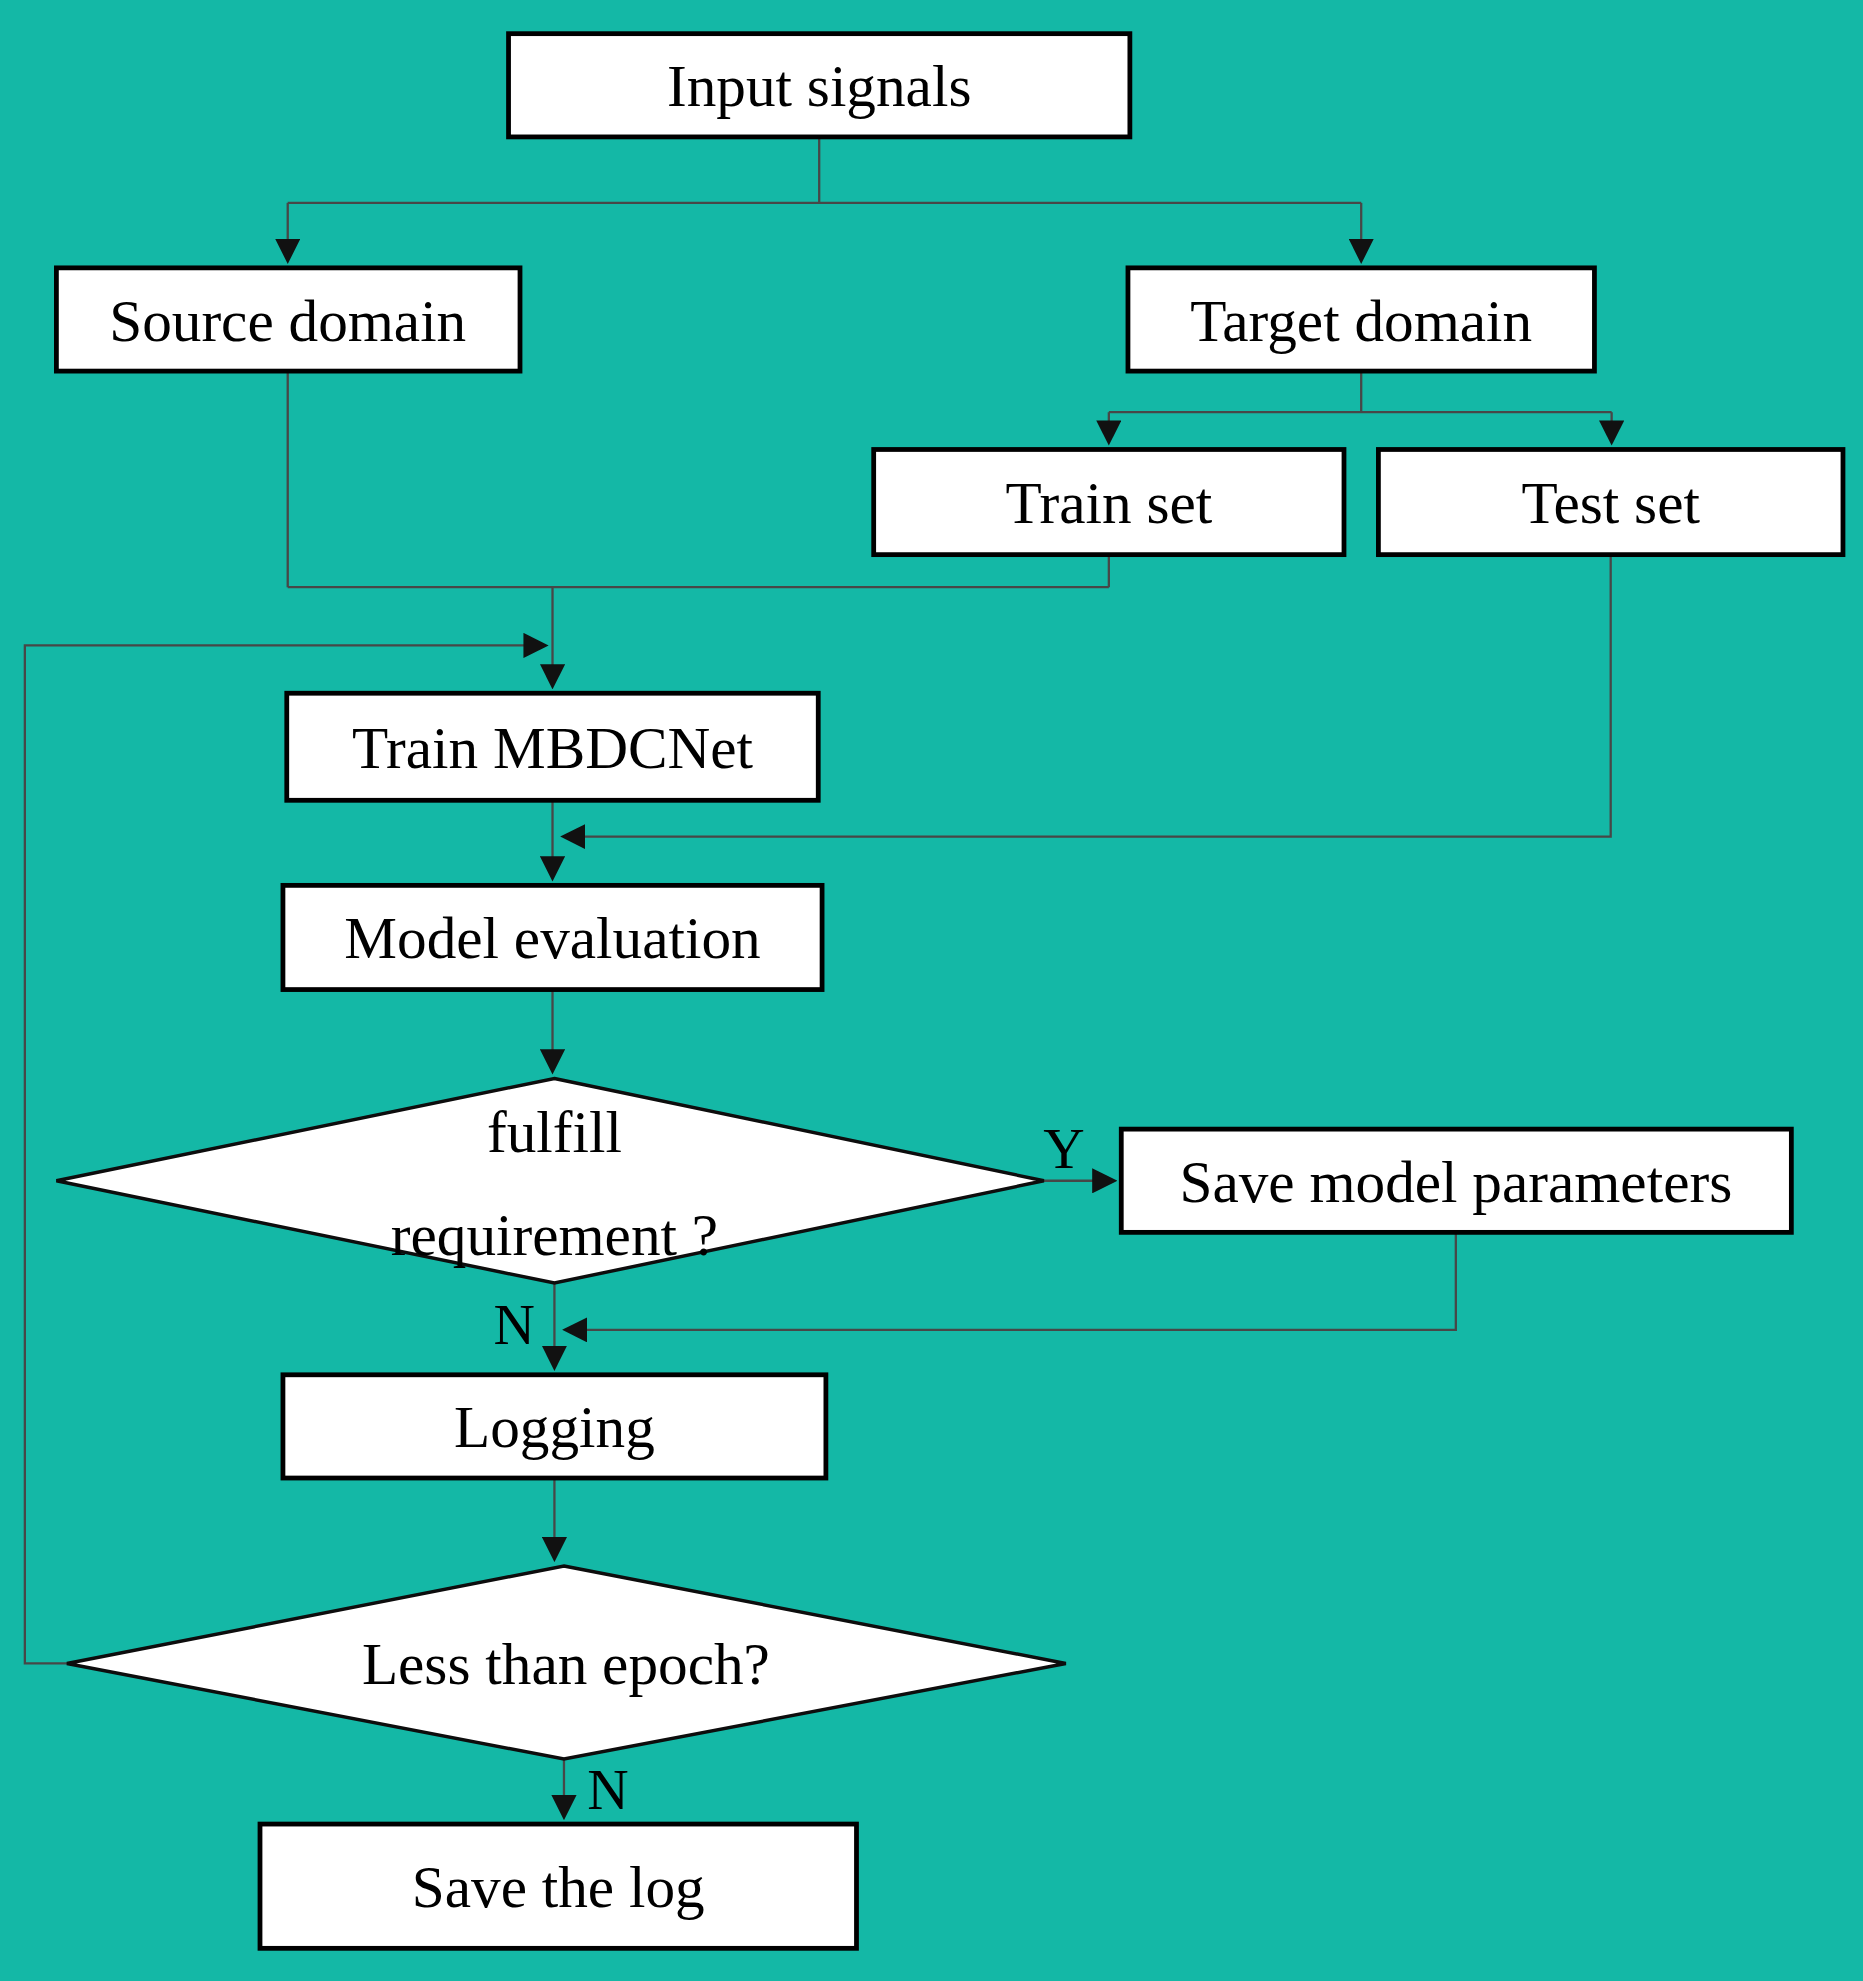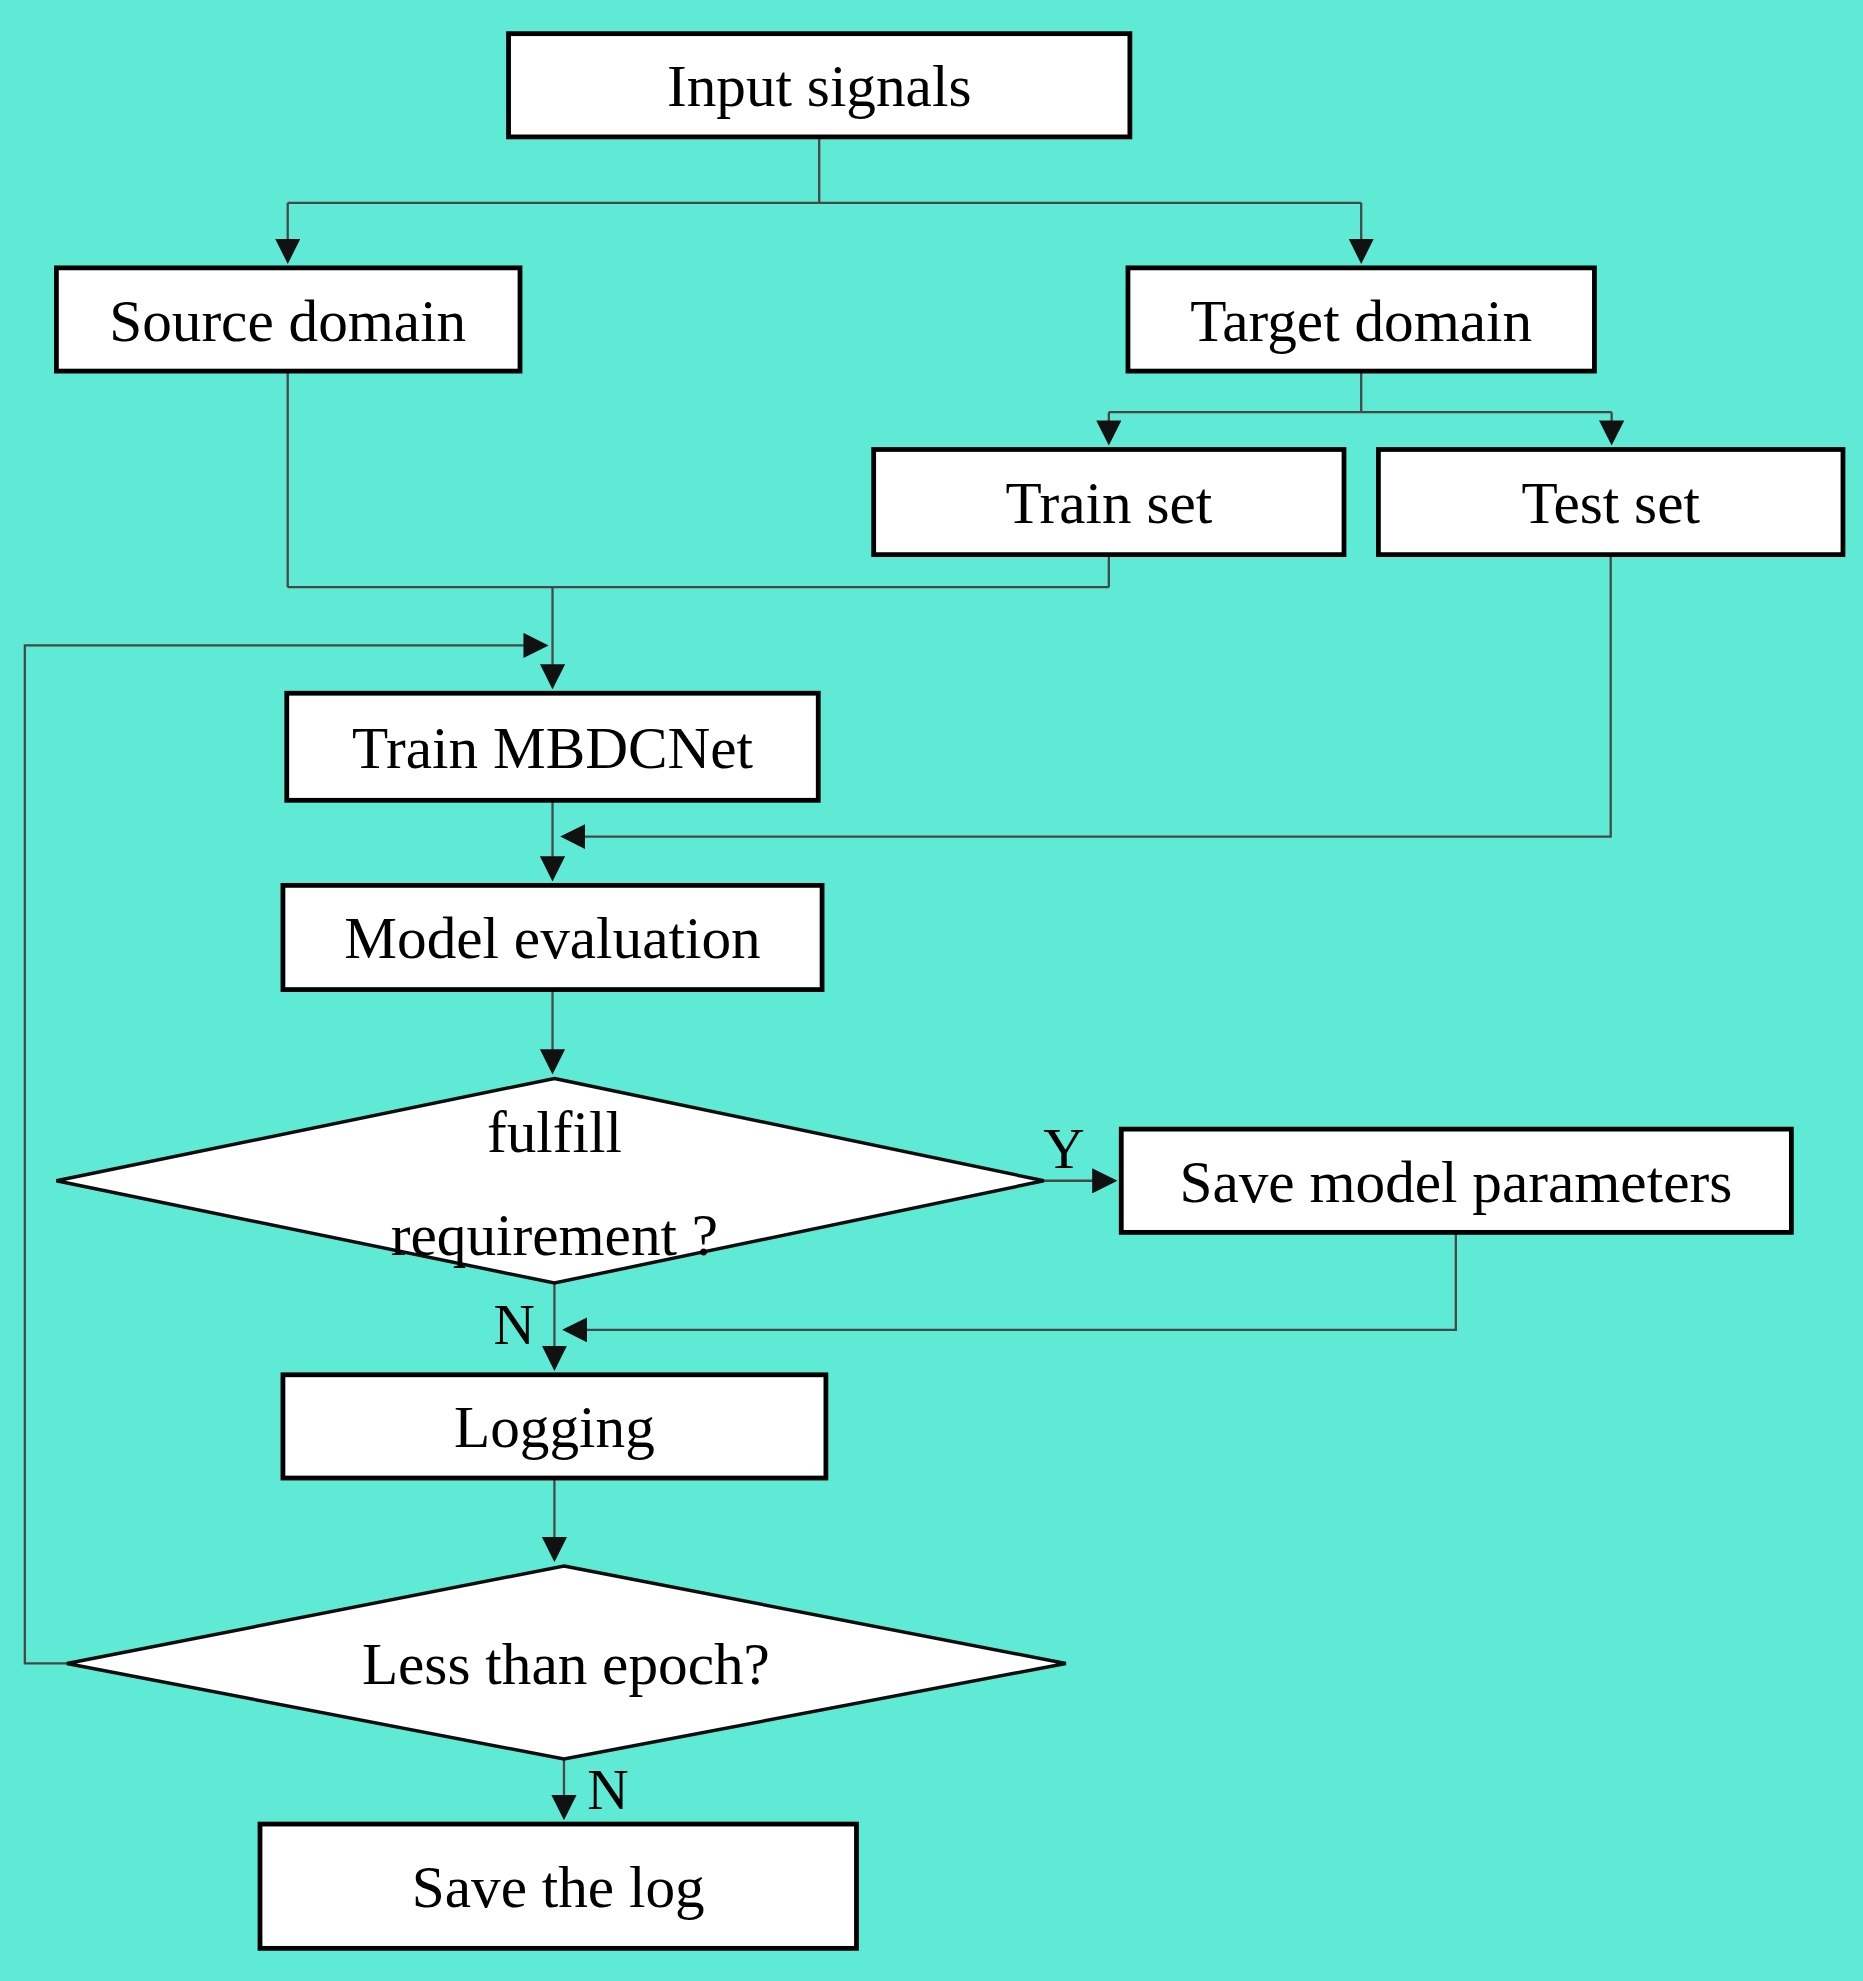--- a/index.html
+++ b/index.html
@@ -4,21 +4,21 @@
 <style>
   html, body {
     margin: 0;
     padding: 0;
     background: #ffffff;
   }
   #stage {
     position: relative;
     width: 1864px;
     height: 1982px;
-    background: #5eead4;
+    background: #14b8a6;
   }
   svg { display: block; }
   .box {
     fill: #ffffff;
     stroke: #000000;
     stroke-width: 5;
   }
   .diamond {
     fill: #ffffff;
     stroke: #0d0d0d;

